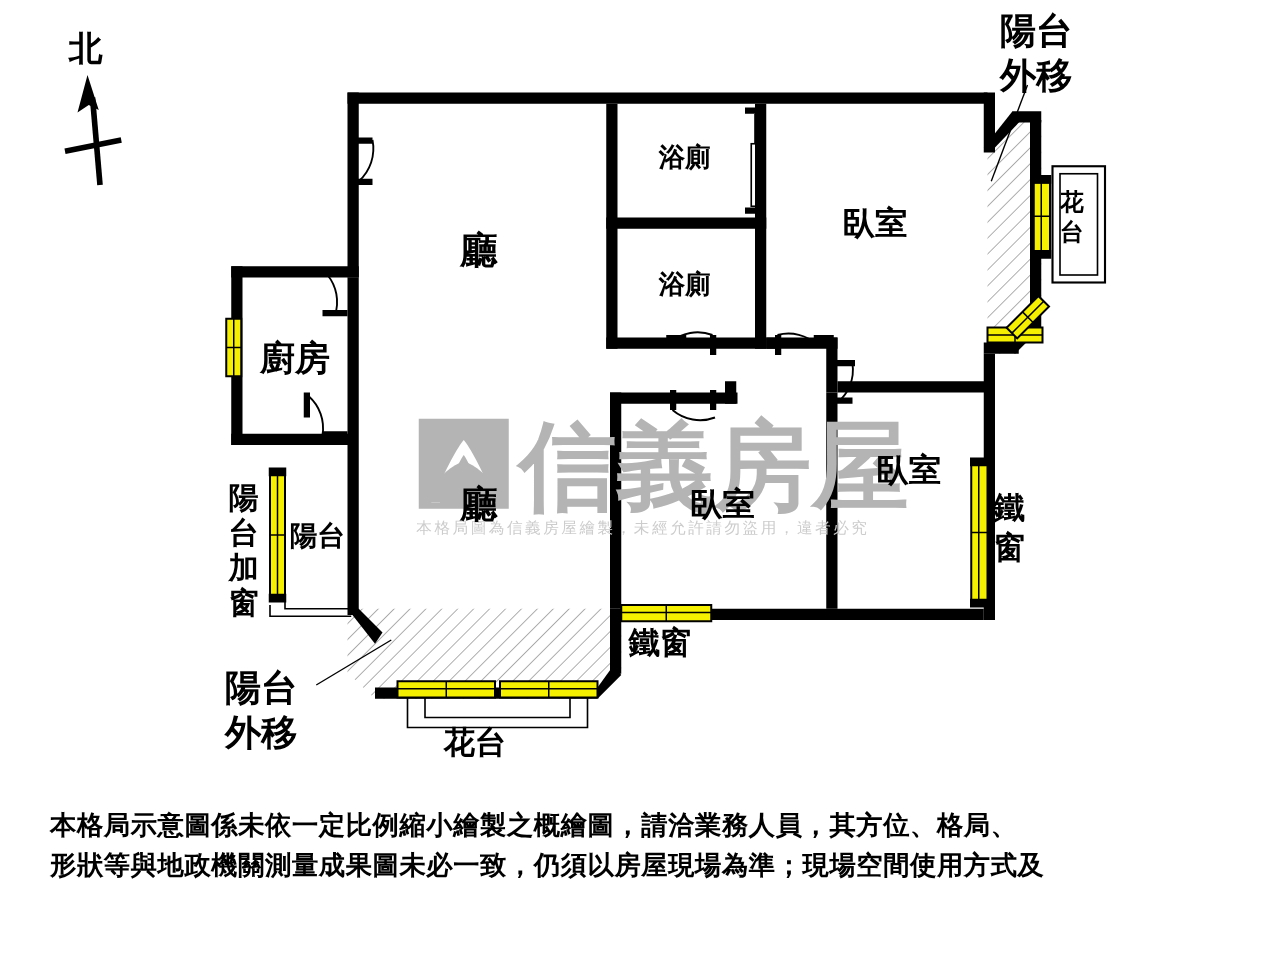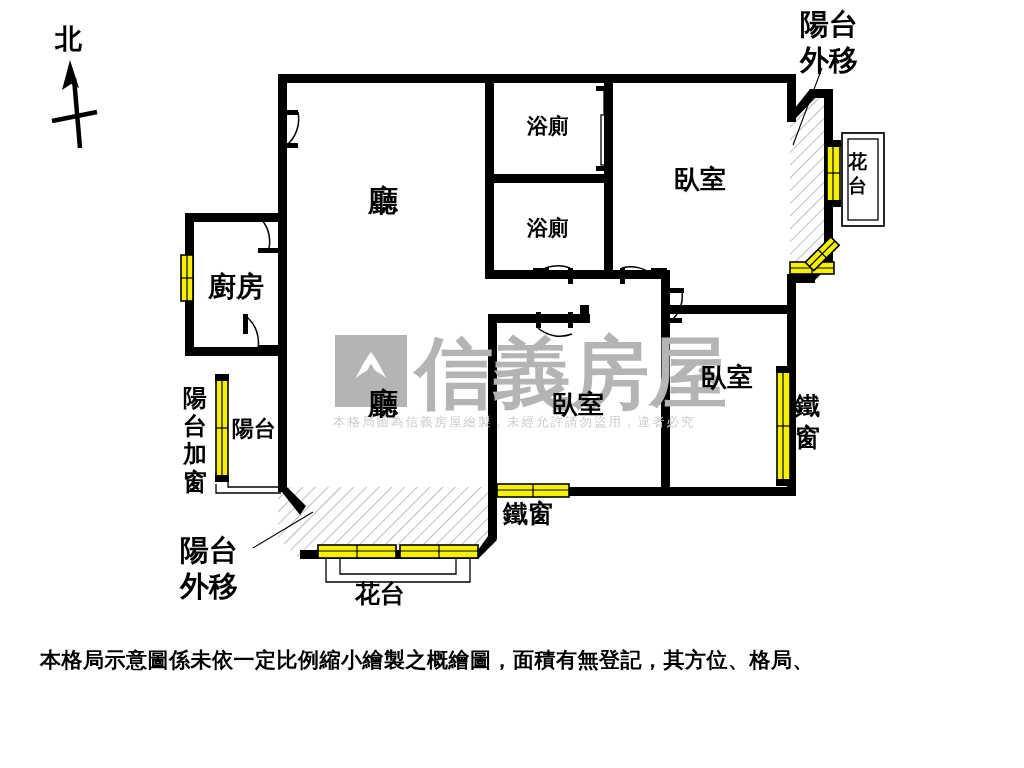--- a/index.html
+++ b/index.html
@@ -268,16 +268,17 @@
 
     <text class="notelabel" x="355" y="602" font-size="25">花台</text>
 
     <text class="notelabel" x="503" y="522" font-size="25">鐵窗</text>
 
     <text class="notelabel" x="795" y="414" font-size="25">鐵</text>
     <text class="notelabel" x="795" y="446" font-size="25">窗</text>
   </svg>
 
   <div class="disclaimer">
-    <div>本格局示意圖係未依一定比例縮小繪製之概繪圖，面積有無登記，其方位、格局、</div>
+    <div>本格局示意圖係未依一定比例縮小繪製之概繪圖，請洽業務人員，其方位、格局、</div>
+    <div>形狀等與地政機關測量成果圖未必一致，仍須以房屋現場為準；現場空間使用方式及</div>
   </div>
 
 </div>
 
 </body></html>

